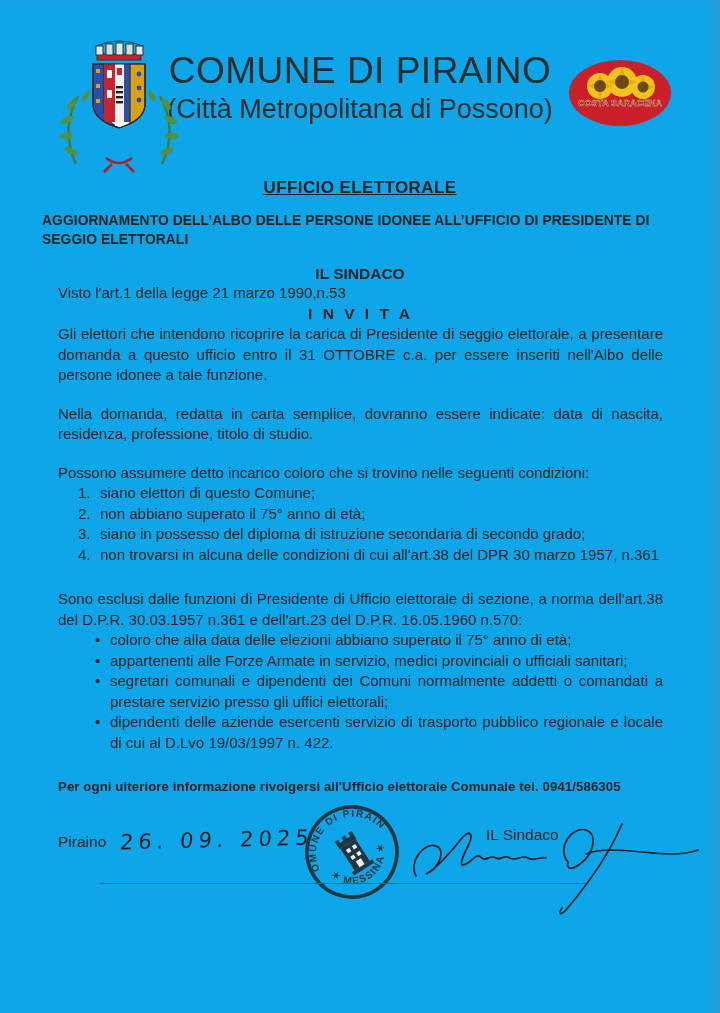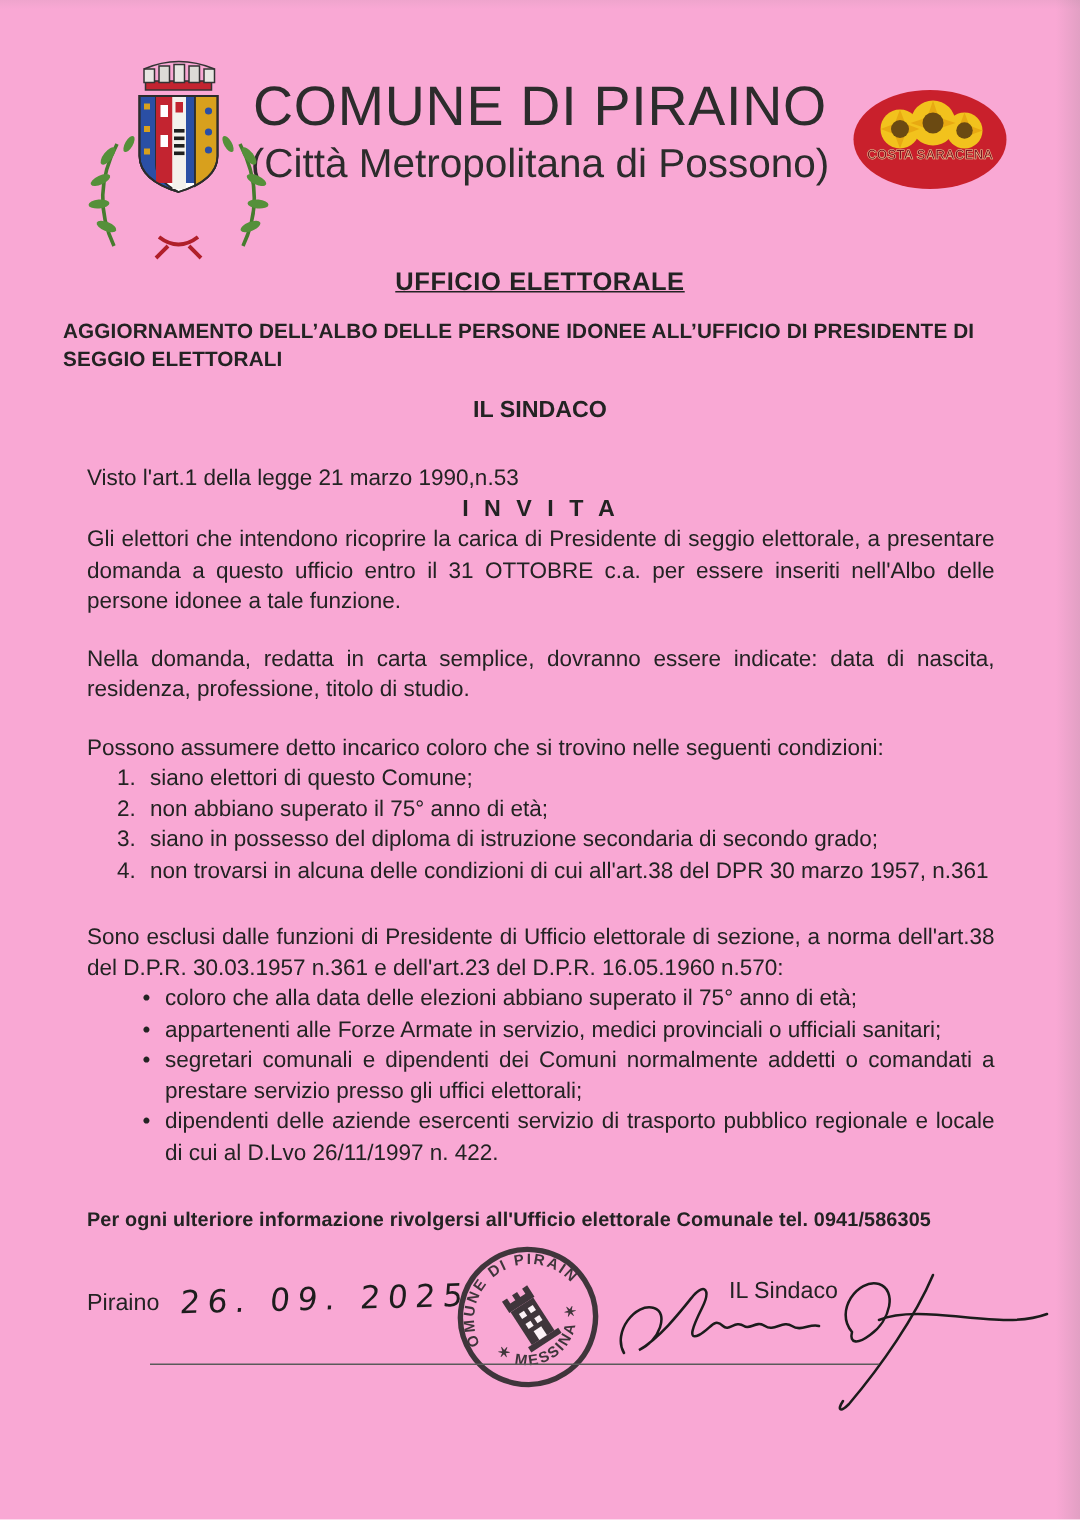--- a/index.html
+++ b/index.html
@@ -6,21 +6,21 @@
     margin: 0; padding: 0;
     width: 720px; height: 1013px;
     background: #ffffff;
     overflow: hidden;
     font-family: "Liberation Sans", "DejaVu Sans", sans-serif;
     color: #232323;
   }
   .page {
     position: relative;
     width: 720px; height: 1013px;
-    background: #f9a8d4;
+    background: #0ea5e9;
   }
   .scan-edge-right {
     position: absolute; top: 0; right: 0; width: 16px; height: 100%;
     background: linear-gradient(to left, rgba(120,120,120,.18), rgba(120,120,120,0));
     pointer-events: none;
   }
   .scan-edge-top {
     position: absolute; top: 0; left: 0; width: 100%; height: 6px;
     background: linear-gradient(to bottom, rgba(120,120,120,.08), rgba(120,120,120,0));
     pointer-events: none;
@@ -47,21 +47,21 @@
   .subject {
     width: 636px; margin: 13px auto 0 auto; text-align: left;
     font-weight: bold; font-size: 13.8px; line-height: 19px; letter-spacing: 0.1px;
   }
   .authority {
     text-align: center; font-weight: bold; font-size: 15.5px; margin-top: 16px;
   }
 
   
   .content { margin: 0 57px 0 58px; font-size: 15px; line-height: 20.5px; }
-  .premise { margin-top: 26px; }
+  .premise { }
   .invita { text-align: center; font-weight: bold; font-size: 15.5px; letter-spacing: 3px; }
   .para { text-align: justify; }
   .p1 { margin-top: 0; }
   .p2 { margin-top: 18px; }
   .cond-intro { margin-top: 18px; }
   ol.num-list { margin: 0; padding: 0 0 0 42px; counter-reset: cnd; list-style: none; }
   ol.num-list li { counter-increment: cnd; position: relative; text-align: justify; }
   ol.num-list li::before {
     content: counter(cnd) ".";
     position: absolute; left: -22px;
@@ -222,21 +222,21 @@
       <li>siano in possesso del diploma di istruzione secondaria di secondo grado;</li>
       <li>non trovarsi in alcuna delle condizioni di cui all'art.38 del DPR 30 marzo 1957, n.361</li>
     </ol>
 
     <div class="excl-intro">Sono esclusi dalle funzioni di Presidente di Ufficio elettorale di sezione, a norma dell'art.38 del D.P.R. 30.03.1957 n.361 e dell'art.23 del D.P.R. 16.05.1960 n.570:</div>
 
     <ul class="dot-list">
       <li>coloro che alla data delle elezioni abbiano superato il 75° anno di età;</li>
       <li>appartenenti alle Forze Armate in servizio, medici provinciali o ufficiali sanitari;</li>
       <li>segretari comunali e dipendenti dei Comuni normalmente addetti o comandati a prestare servizio presso gli uffici elettorali;</li>
-      <li>dipendenti delle aziende esercenti servizio di trasporto pubblico regionale e locale di cui al D.Lvo 26/11/1997 n. 422.</li>
+      <li>dipendenti delle aziende esercenti servizio di trasporto pubblico regionale e locale di cui al D.Lvo 19/03/1997 n. 422.</li>
     </ul>
 
     <div class="info-note">Per ogni ulteriore informazione rivolgersi all'Ufficio elettorale Comunale tel. 0941/586305</div>
   </div>
 
   <div class="footer">
 
     <div class="place-line">
       <span>Piraino</span><span class="hand-date">26. 09. 2025</span>
     </div>

